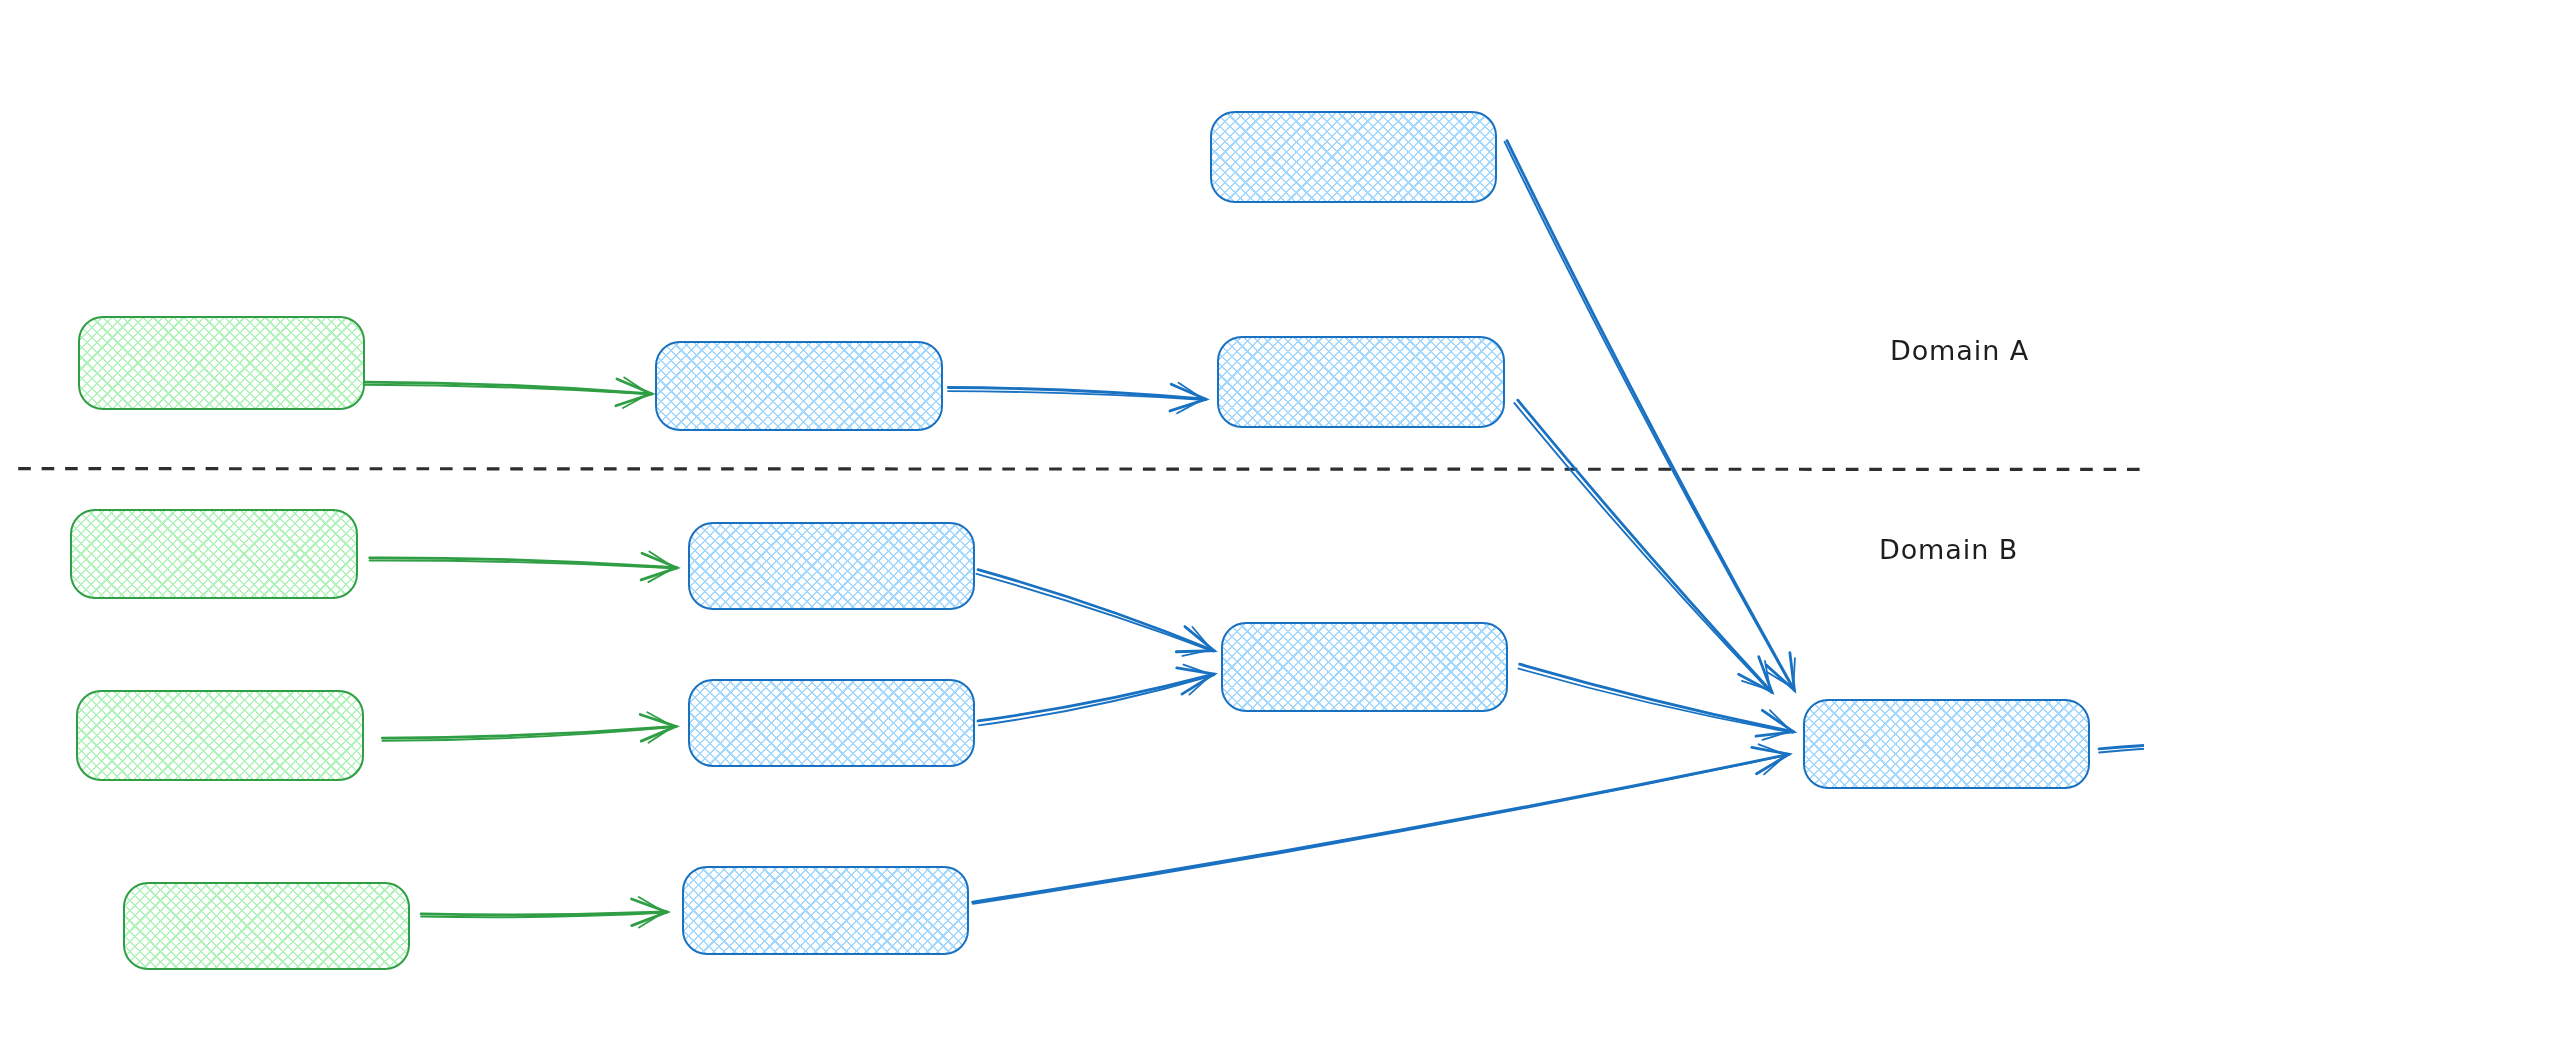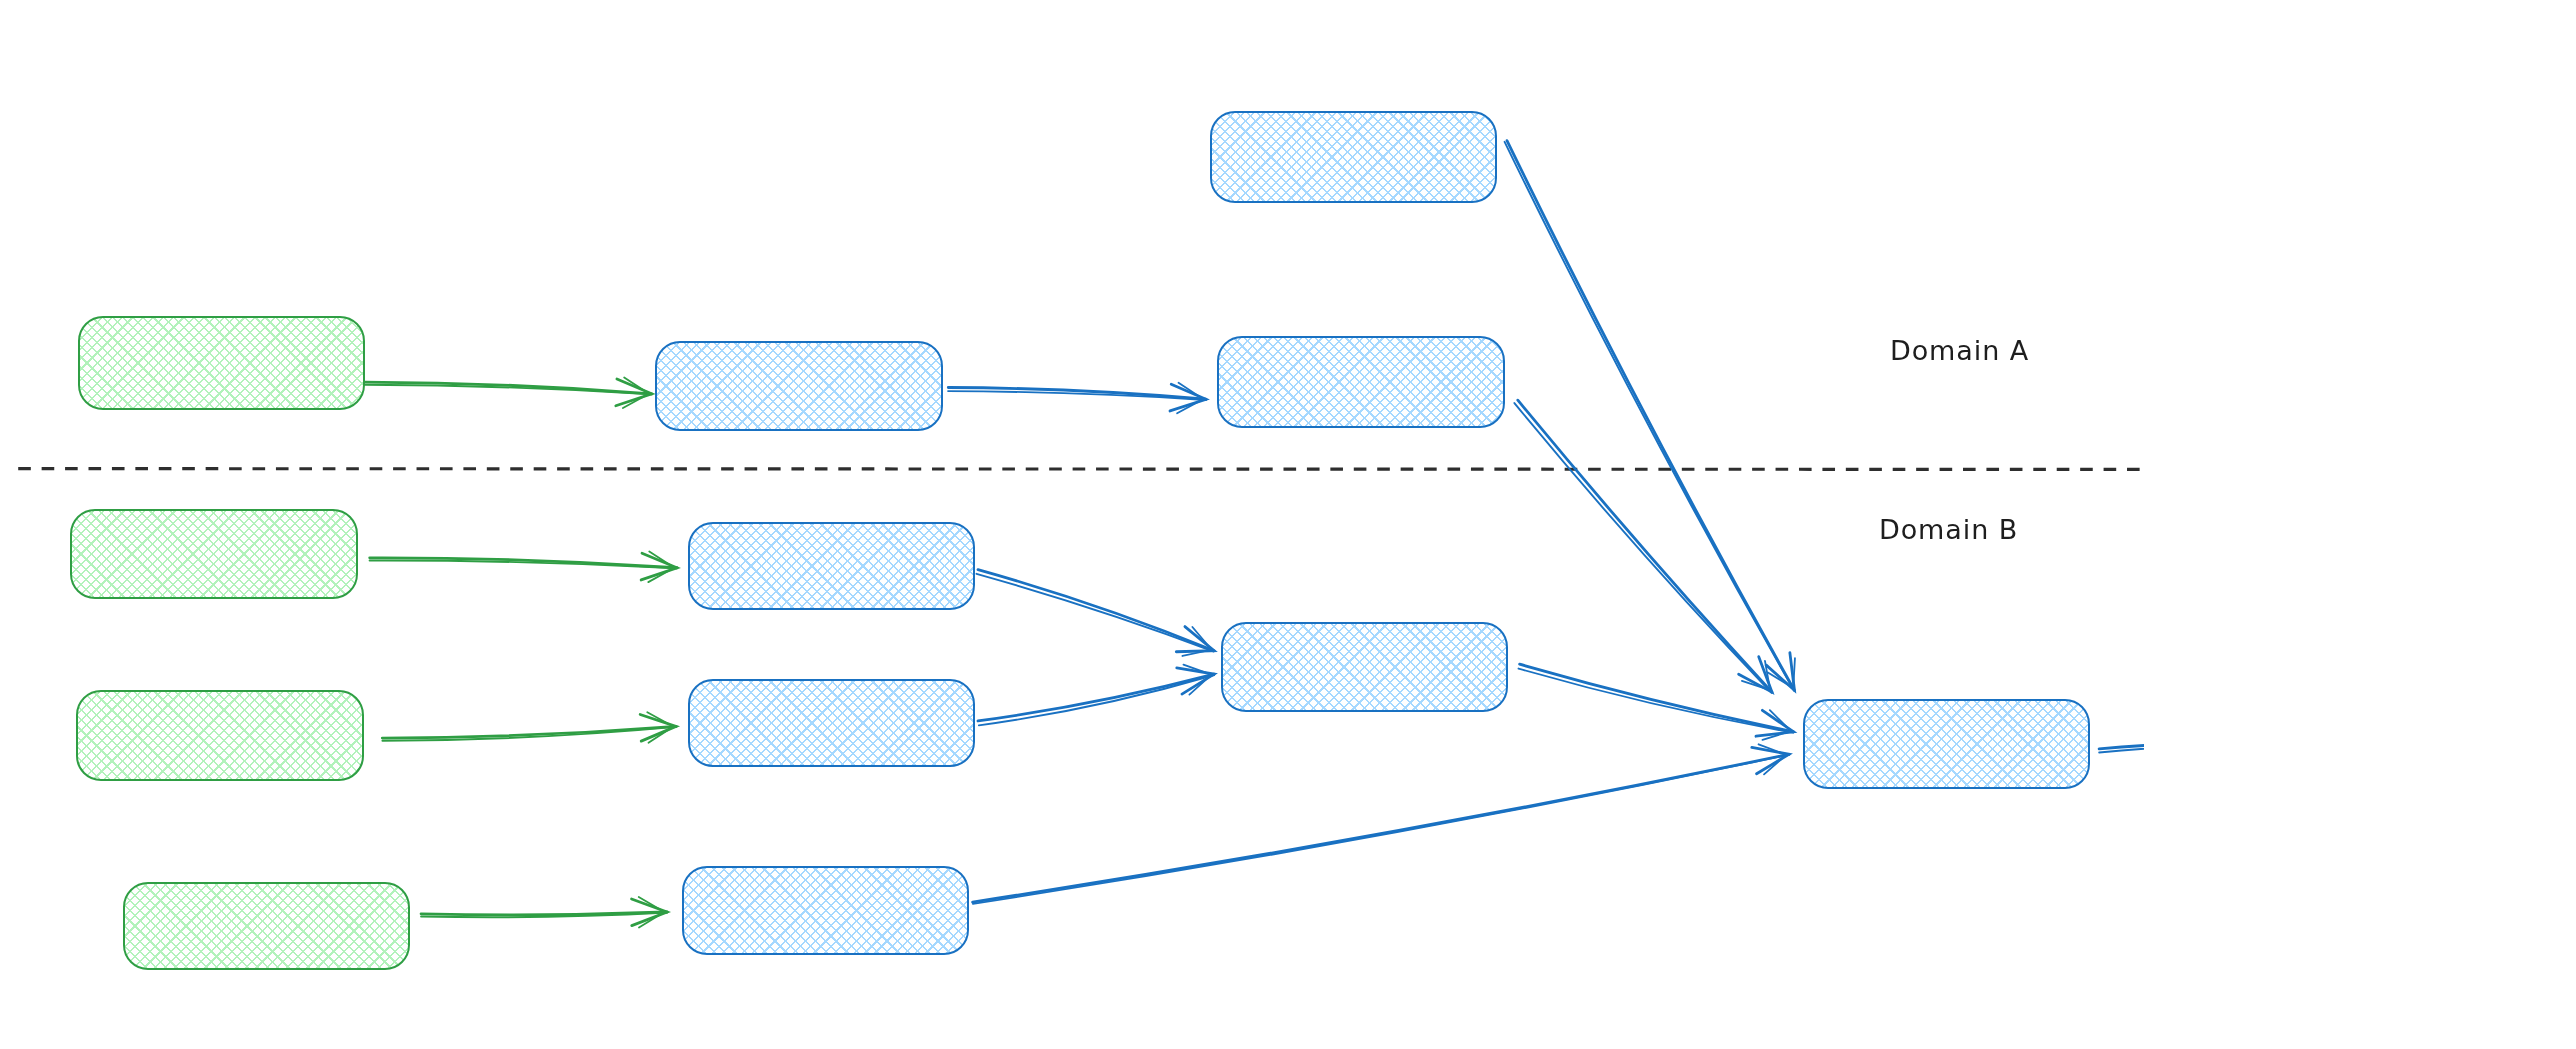--- a/index.html
+++ b/index.html
@@ -134,15 +134,15 @@
       <div class="node blue" style="left: 688px; top: 522px; width: 287px; height: 88px;"></div>
       <div class="node green" style="left: 76px; top: 690px; width: 288px; height: 91px;"></div>
       <div class="node blue" style="left: 688px; top: 679px; width: 287px; height: 88px;"></div>
       <div class="node blue" style="left: 1221px; top: 622px; width: 287px; height: 90px;"></div>
       <div class="node green" style="left: 123px; top: 882px; width: 287px; height: 88px;"></div>
       <div class="node blue" style="left: 682px; top: 866px; width: 287px; height: 89px;"></div>
       <div class="node blue" style="left: 1803px; top: 699px; width: 287px; height: 90px;"></div>
       <div class="node blue" style="left: 2255px; top: 696px; width: 278px; height: 90px;"></div>
     </div>
   <div class="domain-label" style="left: 1890px; top: 335px;">Domain A</div>
-  <div class="domain-label" style="left: 1879px; top: 514px;">Domain B</div>
+  <div class="domain-label" style="left: 1879px; top: 534px;">Domain B</div>
 </div>
 
 
 </body></html>

